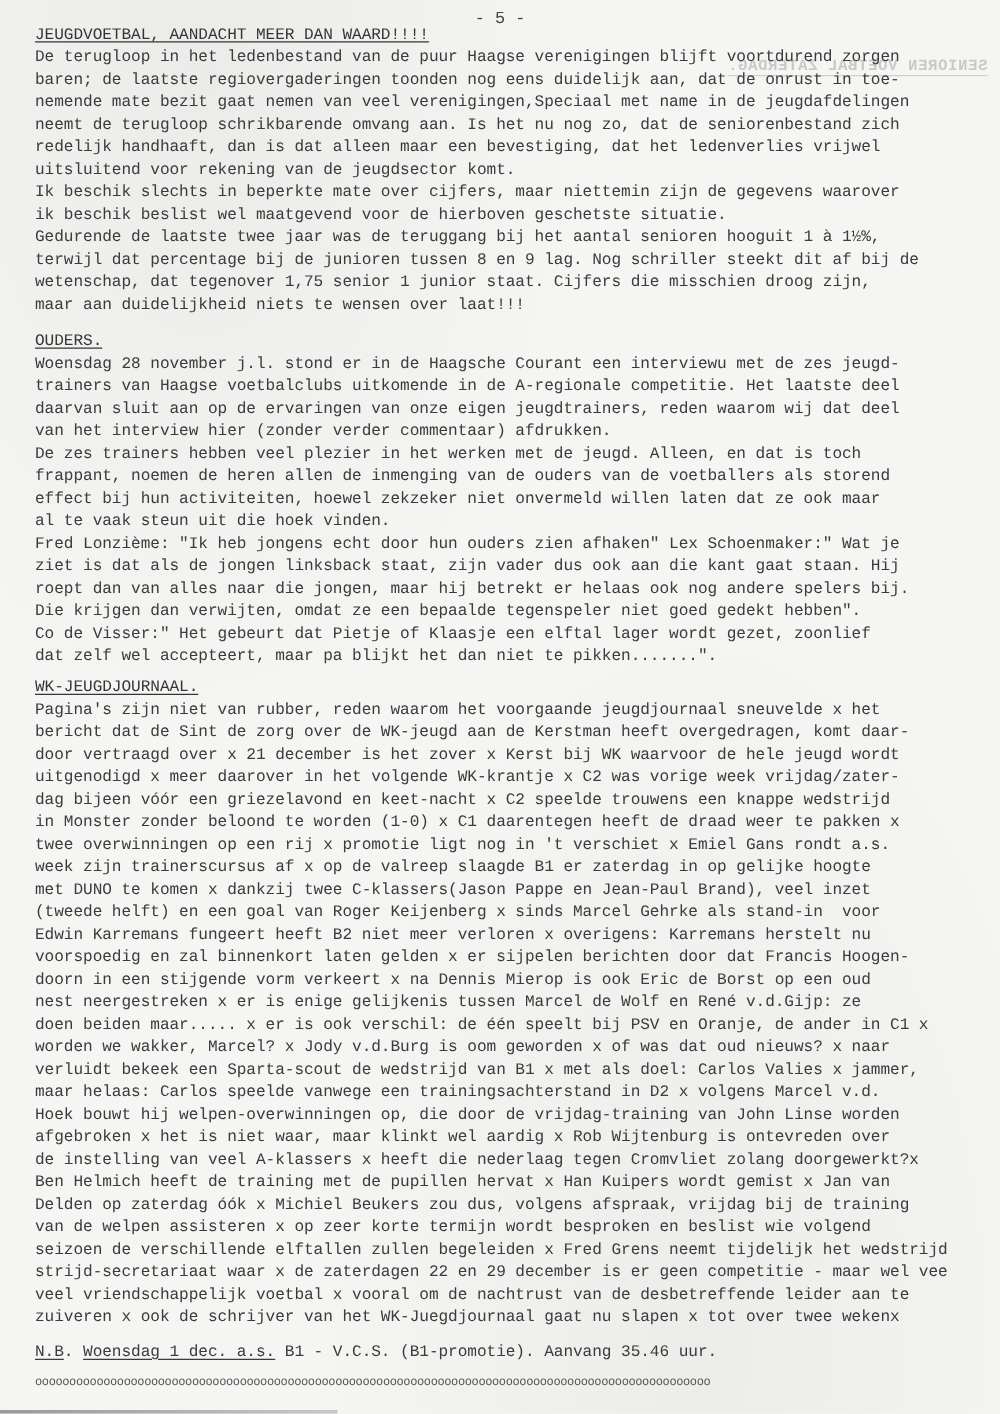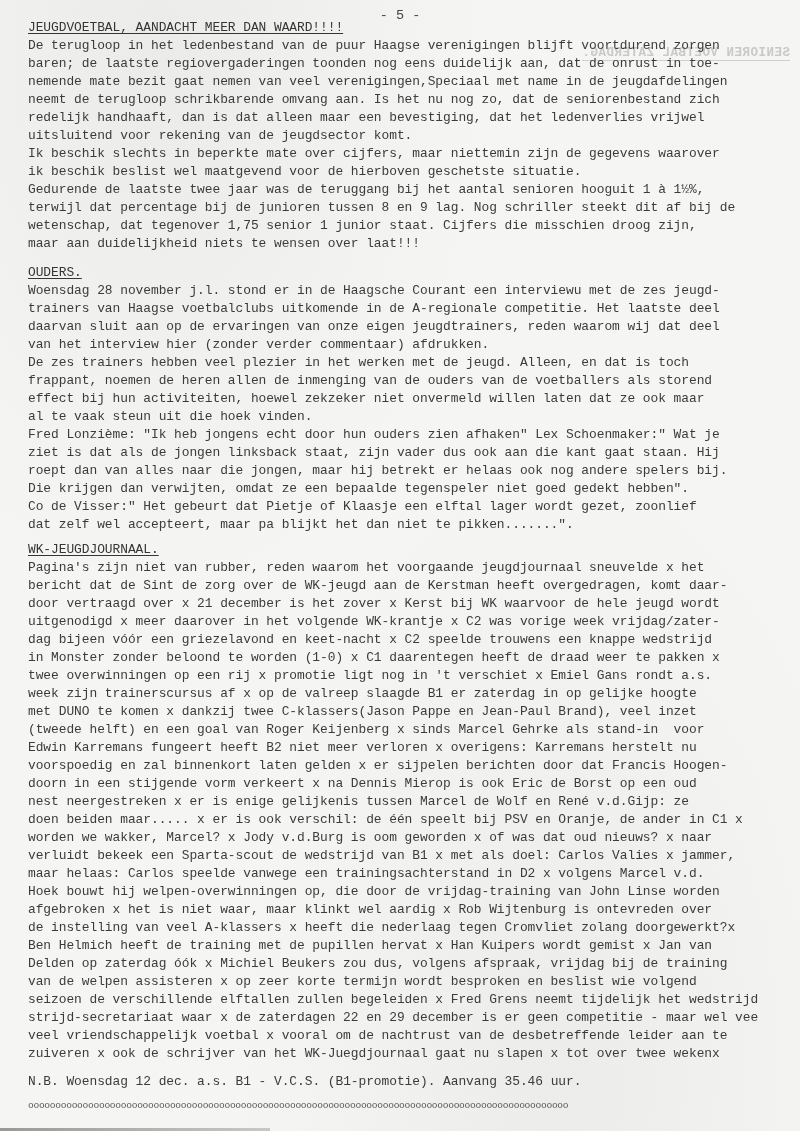--- a/index.html
+++ b/index.html
@@ -31,21 +31,21 @@
     position: absolute; left: 28px; top: 19px; width: 780px;
   }
   .line {
     font-size: 12.9px; line-height: 18px; height: 18px;
     white-space: pre; color: #3b3b3b; letter-spacing: -0.05px;
   }
   .heading { text-decoration: underline; text-underline-offset: 2px; color: #353535; }
   .gap { height: 11px; }
   .gap-sm { height: 7px; }
   .nb-line { margin-top: 10px; }
-  .u { text-underline-offset: 2px; }
+  .u { text-decoration: underline; text-underline-offset: 2px; }
   .circles { margin-top: 6px; font-size: 9.6px; letter-spacing: -0.3px; color: #555; }
   .bottom-edge {
     position: absolute; left: 0; bottom: 0; width: 270px; height: 3px;
     background: linear-gradient(90deg, #999 0%, #c8c8c8 100%);
   }
 </style>
 </head>
 <body>
 
 <div class="page-bg"></div>
@@ -118,18 +118,18 @@
     <div class="line">de instelling van veel A-klassers x heeft die nederlaag tegen Cromvliet zolang doorgewerkt?x</div>
     <div class="line">Ben Helmich heeft de training met de pupillen hervat x Han Kuipers wordt gemist x Jan van</div>
     <div class="line">Delden op zaterdag óók x Michiel Beukers zou dus, volgens afspraak, vrijdag bij de training</div>
     <div class="line">van de welpen assisteren x op zeer korte termijn wordt besproken en beslist wie volgend</div>
     <div class="line">seizoen de verschillende elftallen zullen begeleiden x Fred Grens neemt tijdelijk het wedstrijd</div>
     <div class="line">strijd-secretariaat waar x de zaterdagen 22 en 29 december is er geen competitie - maar wel vee</div>
     <div class="line">veel vriendschappelijk voetbal x vooral om de nachtrust van de desbetreffende leider aan te</div>
     <div class="line">zuiveren x ook de schrijver van het WK-Juegdjournaal gaat nu slapen x tot over twee wekenx</div>
   </div>
 
-  <div class="line nb-line"><span class="u">N.B</span><span>. </span><span class="u">Woensdag 12 dec. a.s.</span><span> B1 - V.C.S. (B1-promotie). Aanvang 35.46 uur.</span></div>
+  <div class="line nb-line"><span class="u">N.B</span><span>. </span><span class="u">Woensdag 1 dec. a.s.</span><span> B1 - V.C.S. (B1-promotie). Aanvang 35.46 uur.</span></div>
 
   <div class="line circles">ooooooooooooooooooooooooooooooooooooooooooooooooooooooooooooooooooooooooooooooooooooooooooooooooooo</div>
 </div>
 
 <div class="bottom-edge"></div>
 
 </body></html>

